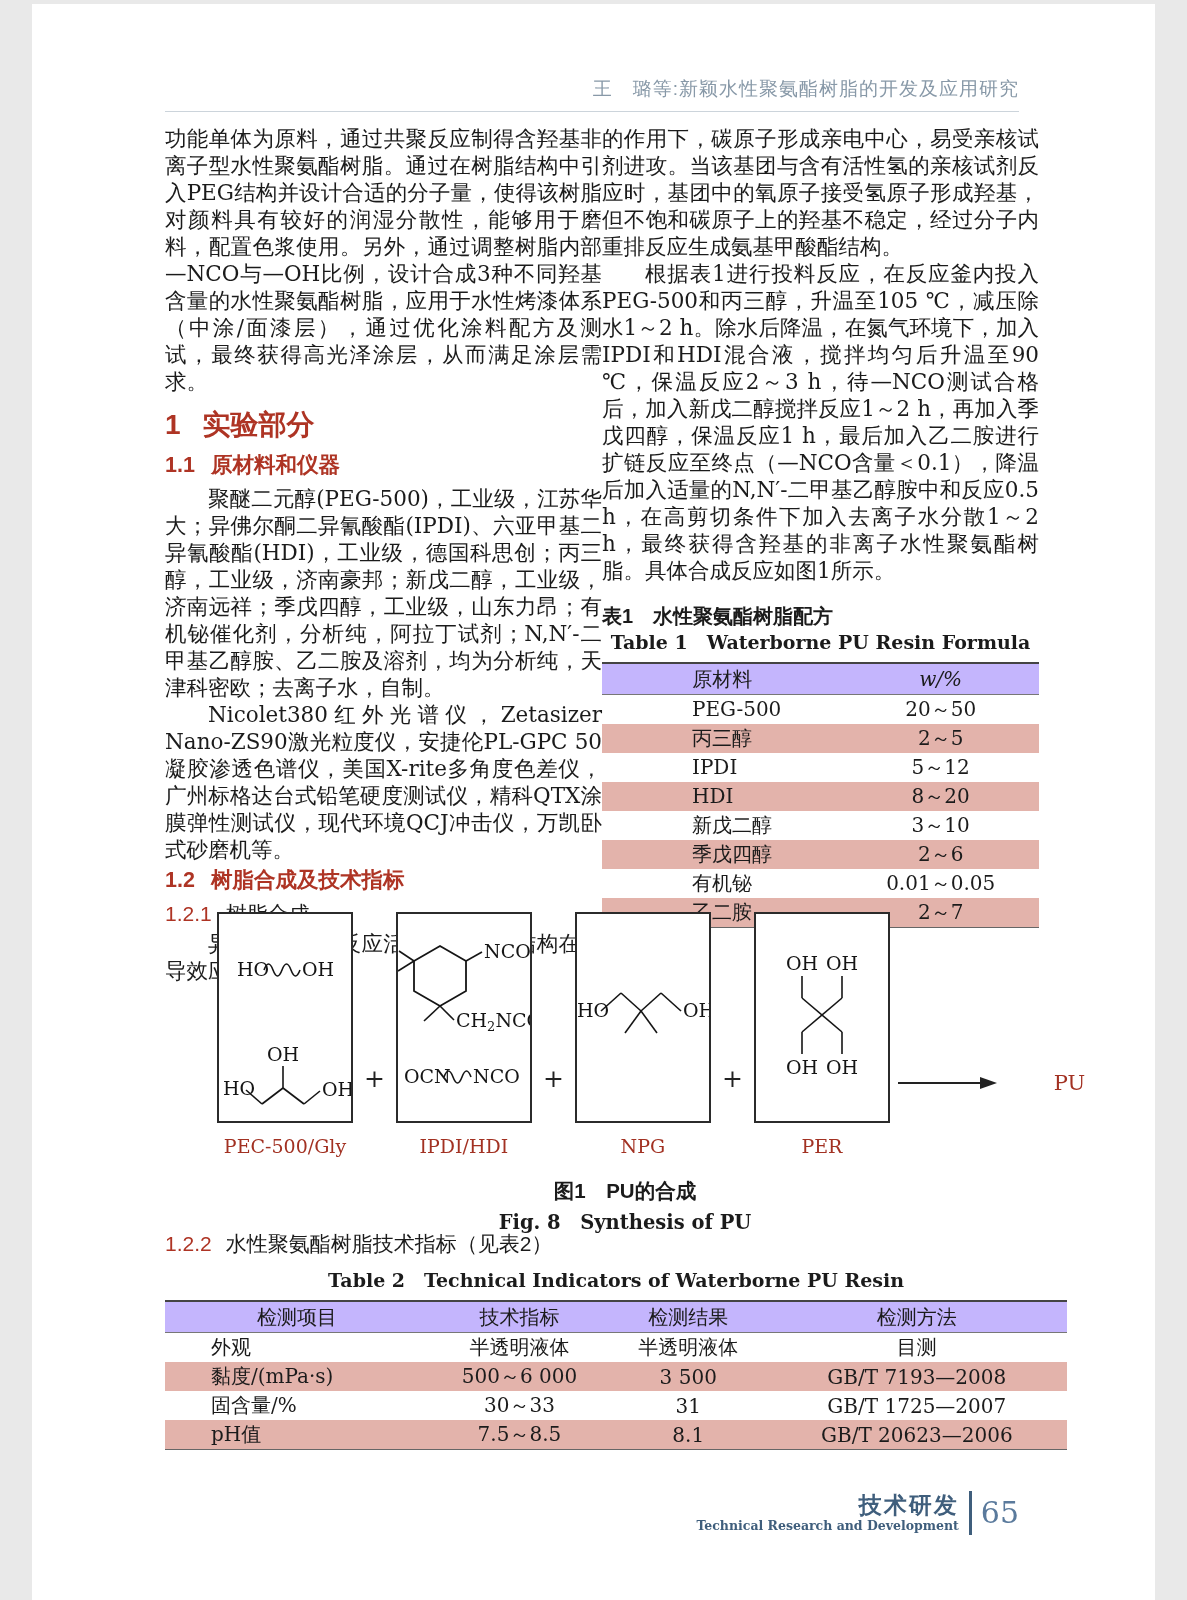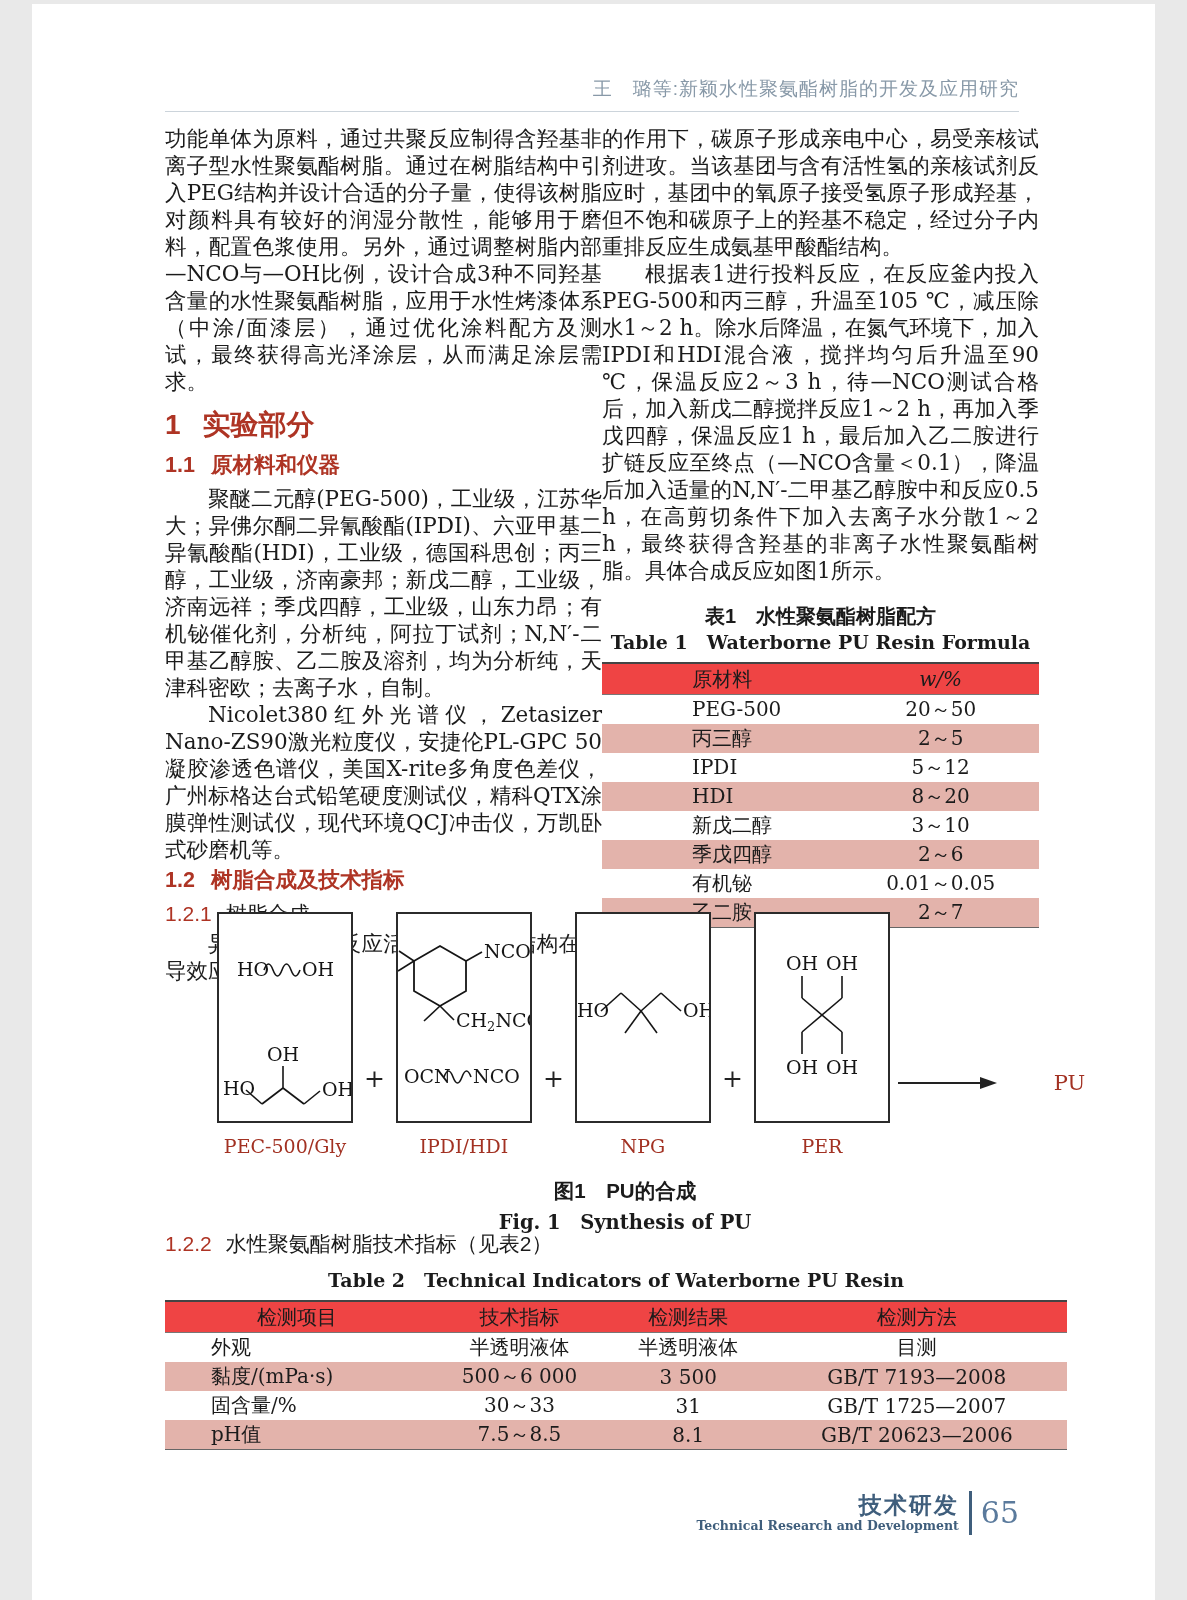--- a/index.html
+++ b/index.html
@@ -38,32 +38,32 @@
     margin:4px 0 6px 0;
   }
   .h-sec2 .num{margin-right:16px;}
   .h-sec3{
     font-family:"Liberation Sans","DejaVu Sans",sans-serif;
     font-size:21px;line-height:27px;margin:3px 0 3px 0;color:#1b1b1b;
   }
   .h-sec3 .num{color:#ae3424;margin-right:14px;}
   
   .tbl-cap-zh{
-    text-align:center;font-family:"Liberation Sans","DejaVu Sans",sans-serif;
+    font-family:"Liberation Sans","DejaVu Sans",sans-serif;
     font-weight:bold;font-size:20px;line-height:24px;margin-top:20px;
   }
   .tbl-cap-en{
     text-align:center;font-weight:bold;font-size:19px;line-height:24px;margin:2px 0 8px 0;
   }
   table.datatable{
     width:100%;border-collapse:collapse;font-size:20px;
     border-top:2px solid #444;border-bottom:1.5px solid #666;
   }
   table.datatable th{
-    background:#ef4444;font-weight:normal;height:28px;padding:1px 0;
+    background:#c4b5fd;font-weight:normal;height:28px;padding:1px 0;
     border-bottom:1px solid #777;text-align:center;
   }
   table.datatable td{height:27px;padding:1px 0;text-align:center;}
   table.datatable tr.pink td{background:#e3b3ab;}
   .t1 td:first-child,.t1 th:first-child{width:55%;}
   .t1 td:first-child{text-align:left;padding-left:90px;}
   .t2 td:first-child{text-align:left;padding-left:46px;}
   .italic-w{font-style:italic;}
   
   .figure{position:absolute;top:908px;left:133px;width:920px;}
@@ -270,21 +270,21 @@
       <div class="arrow-wrap">
         <svg width="100" height="16" viewBox="0 0 100 16">
           <line x1="0" y1="8" x2="84" y2="8" stroke="#222" stroke-width="2"></line>
           <polygon points="82,2 99,8 82,14" fill="#222"></polygon>
         </svg>
         <span class="product">PU</span>
       </div>
     </div>
 
     <div class="fig-cap-zh">图1　PU的合成</div>
-    <div class="fig-cap-en">Fig. 1　Synthesis of PU</div>
+    <div class="fig-cap-en">Fig. 8　Synthesis of PU</div>
   </div>
 
   <div class="sec122">
     <span class="num">1.2.2</span><span>水性聚氨酯树脂技术指标（见表2）</span>
   </div>
 
   <div class="table2-block">
     <div class="tbl-cap-en">Table 2　Technical Indicators of Waterborne PU Resin</div>
     <table class="datatable t2">
       <tbody>

